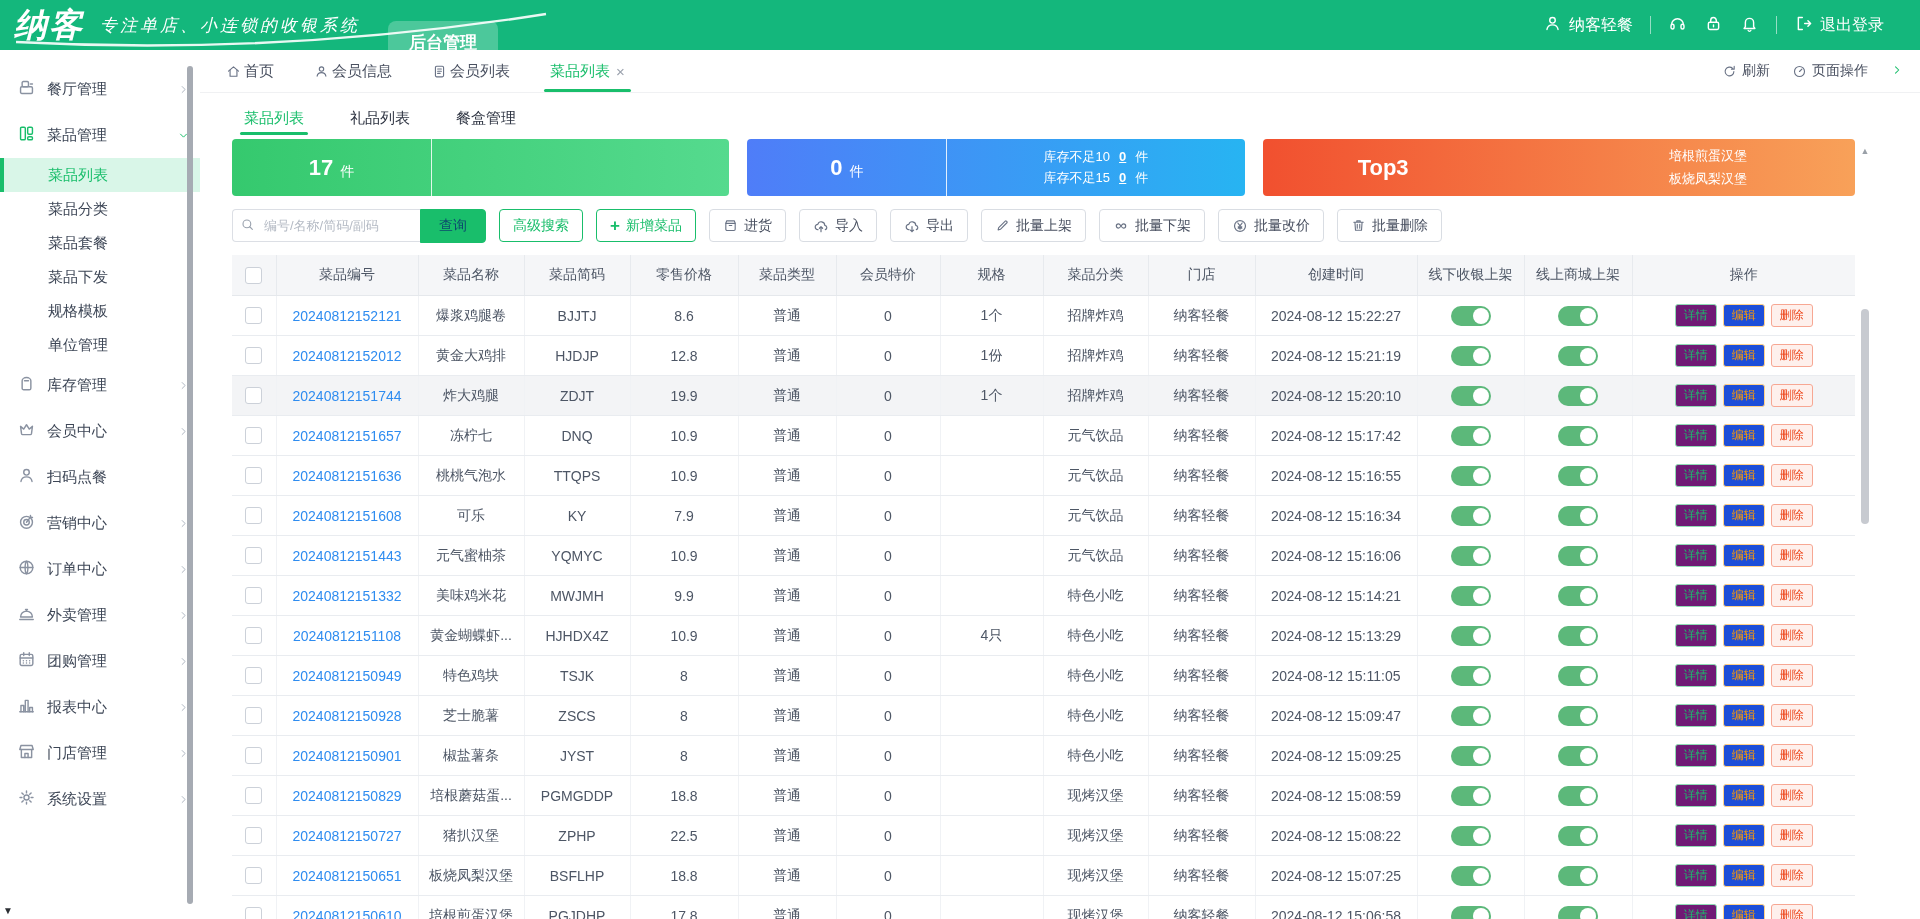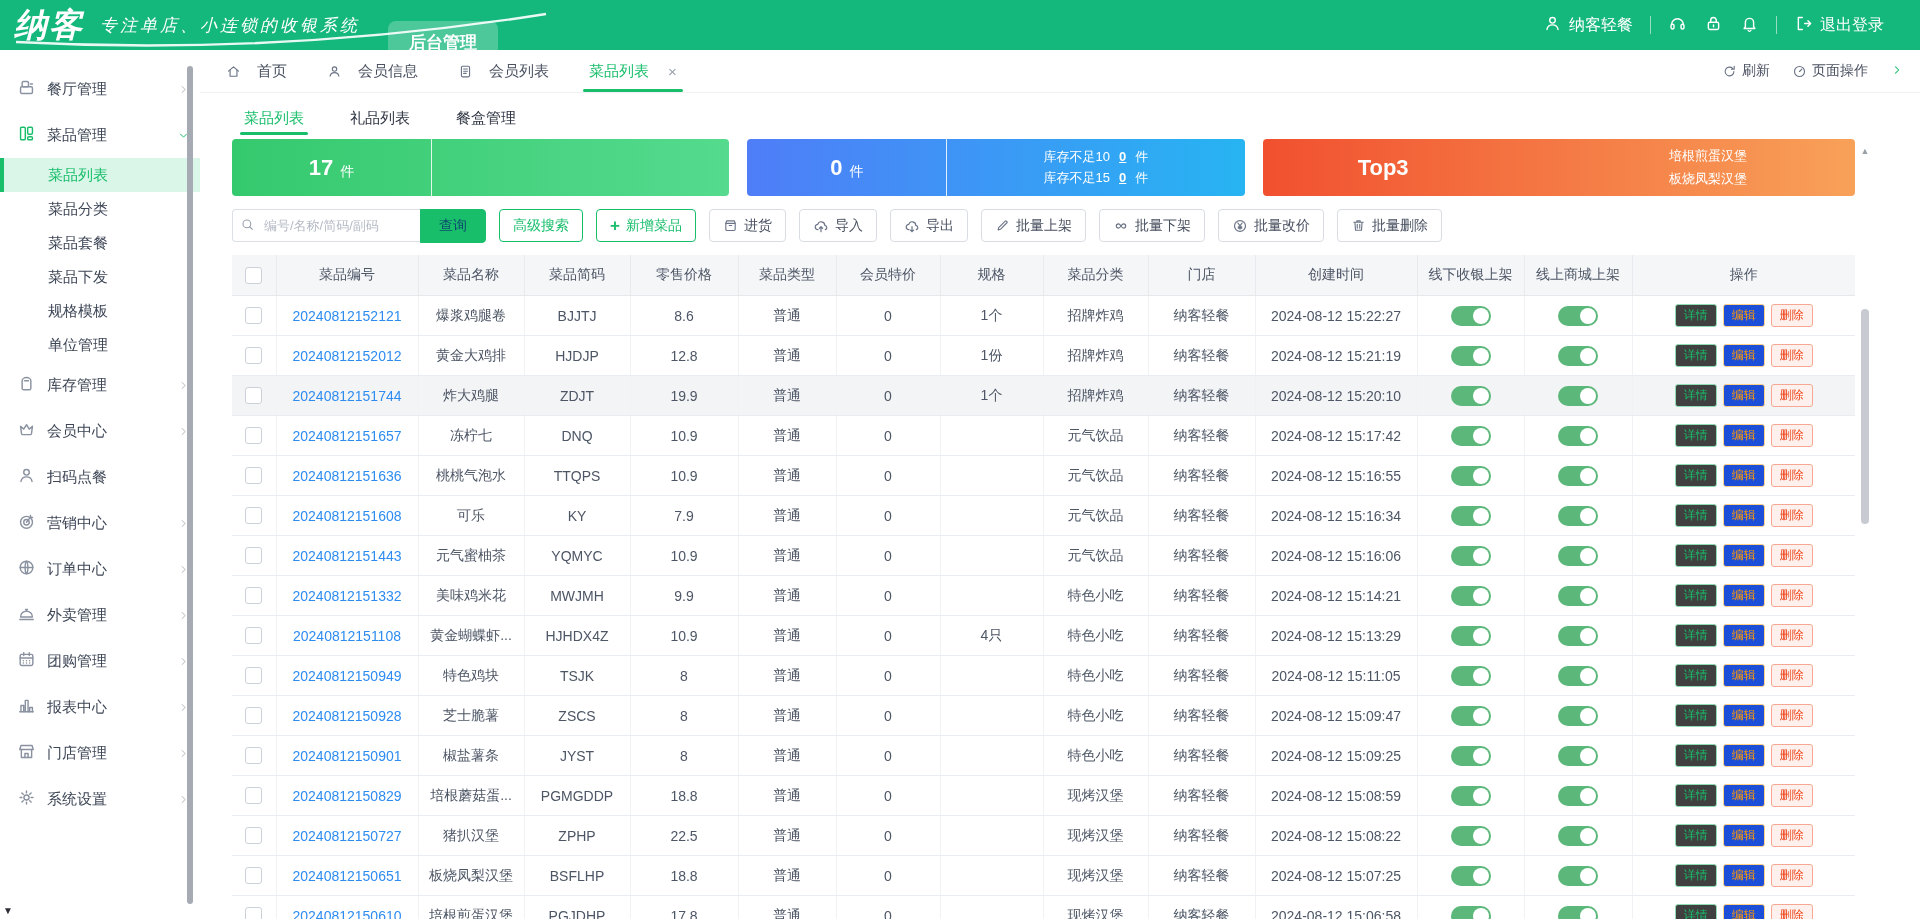--- a/index.html
+++ b/index.html
@@ -40,21 +40,21 @@
             background:var(--brand,#19be6b)}
   .side-scrollbar{position:absolute;top:16px;right:7px;width:6px;height:838px;background:#a6abb3;
             border-radius:3px;cursor:pointer}
 
   .main{flex:1;position:relative;background:#fff;overflow:hidden}
 
   
   .tabbar{height:42px;display:flex;align-items:center;padding:0 16px 0 6px;
           border-bottom:1px solid #f0f1f3}
   .tabs{display:flex;height:100%}
-  .tab{display:flex;align-items:center;gap:16px;padding:16px 20px;font-size:15px;color:#495060;
+  .tab{display:flex;align-items:center;gap:3px;padding:16px 20px;font-size:15px;color:#495060;
        position:relative;cursor:pointer}
   .tab .t-ic{color:#6a7386;display:flex}
   .tab.active{color:var(--brand,#19be6b)}
   .tab.active::after{content:"";position:absolute;left:14px;right:14px;bottom:0;height:3px;
        background:var(--brand,#19be6b);border-radius:2px}
   .tab-close{color:#9aa1ad;font-size:15px;margin-left:3px;line-height:1}
   .tab-actions{margin-left:auto;display:flex;align-items:center;gap:22px;font-size:14px;color:#495060}
   .tab-act{display:flex;align-items:center;gap:5px;cursor:pointer}
   .tab-act .t-ic{color:#6a7386;display:flex}
   .more-chev{color:#19be6b;display:flex;cursor:pointer}
@@ -113,21 +113,21 @@
   .grid tr.hl td{background:#f3f4f6}
   .id-link{color:var(--link,#2e8cf0);cursor:pointer}
   .cb{display:inline-block;width:15px;height:15px;border:1px solid #ccd1d9;border-radius:3px;
       background:#fff;vertical-align:middle;cursor:pointer}
   .switch{display:inline-block;width:40px;height:20px;background:var(--toggle,#5cb87a);
       border-radius:10px;position:relative;cursor:pointer;vertical-align:middle}
   .switch::after{content:"";position:absolute;right:2px;top:2px;width:16px;height:16px;
       border-radius:50%;background:#fff}
   .act-btn{display:inline-block;padding:3px 8px;border-radius:3px;font-size:12px;margin:0 3px;
       cursor:pointer;border:1px solid;line-height:1.3}
-  .act-detail{color:var(--c-detail,#19be6b);border-color:#8edbb4;background:#404040}
+  .act-detail{color:var(--c-detail,#19be6b);border-color:#8edbb4;background:#701a75}
   .act-edit{color:var(--c-edit,#ff9900);border-color:#ffd188;background:#1d4ed8}
   .act-del{color:var(--c-del,#ed4014);border-color:#f7a793;background:#fef0ec}
 
   
   .v-scrollbar{position:absolute;top:96px;right:50px;width:10px;bottom:0}
   .sb-arrow{position:absolute;top:0;left:0;width:10px;text-align:center;font-size:9px;color:#9aa0a8}
   .sb-thumb{position:absolute;top:163px;left:1px;width:8px;height:215px;background:#c7cad0;
       border-radius:4px;cursor:pointer}
   .bl-arrow{position:absolute;left:3px;bottom:3px;font-size:10px;color:#2b2e33}
 </style>

